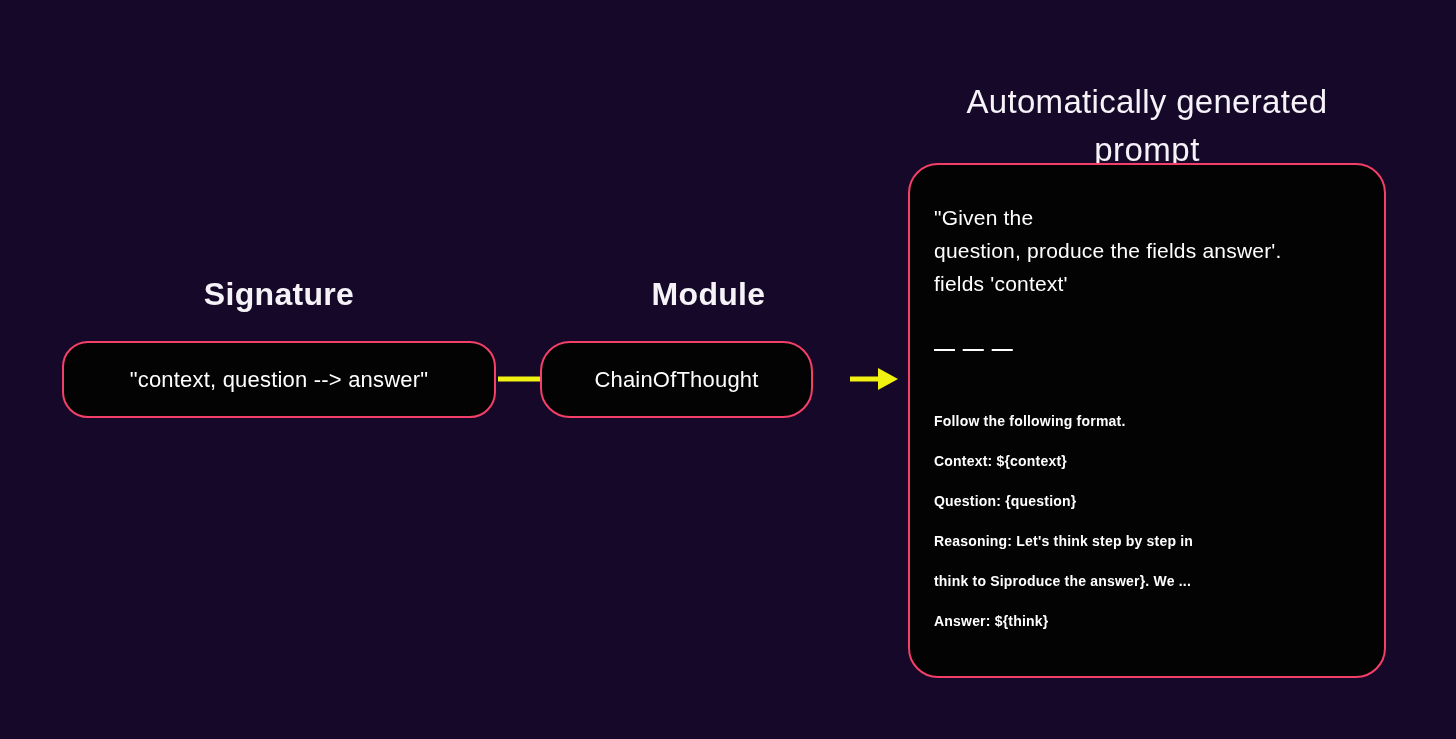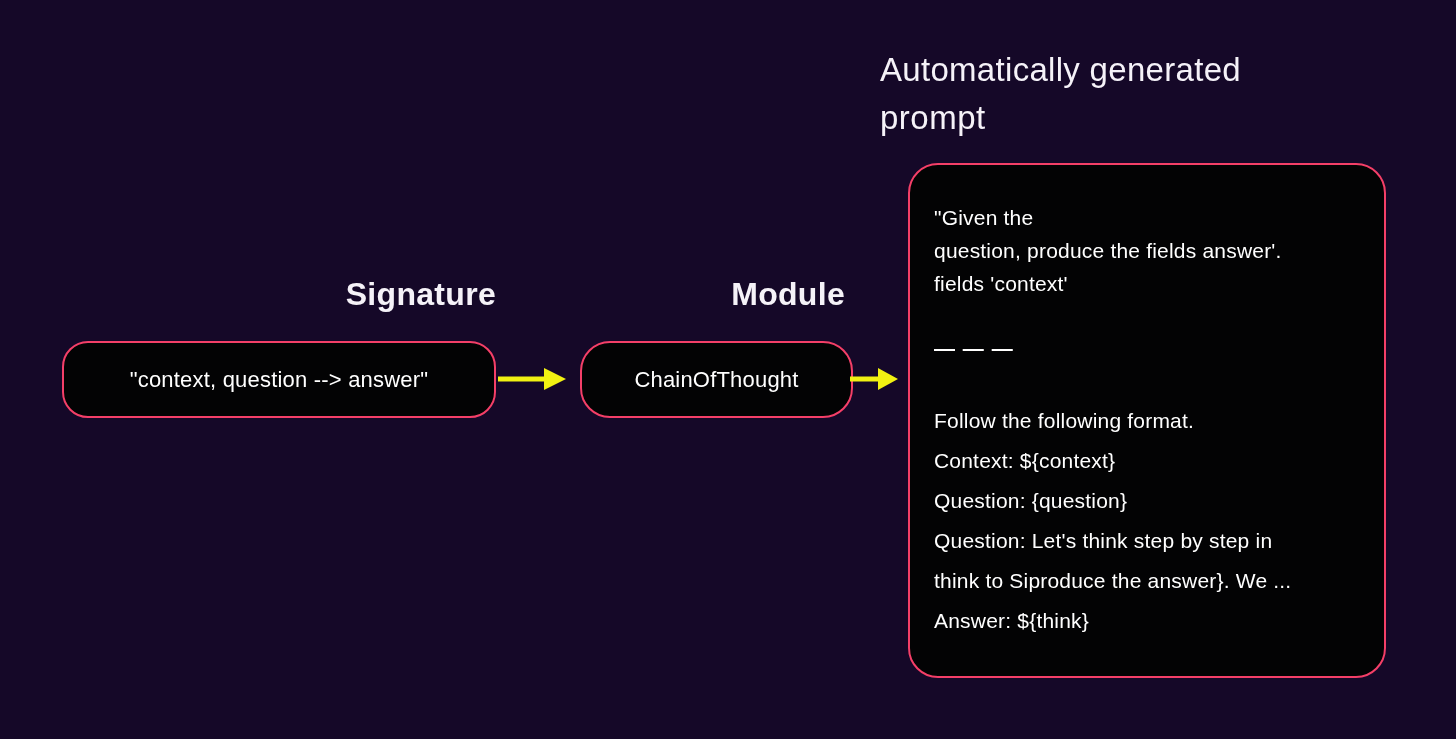--- a/index.html
+++ b/index.html
@@ -14,21 +14,21 @@
     overflow: hidden;
     background: var(--background, #150828);
     font-family: "Liberation Sans", "DejaVu Sans", sans-serif;
     color: var(--text-white, #ffffff);
   }
   .stage-heading {
     position: absolute;
     top: 272px;
     height: 44px;
     line-height: 44px;
-    text-align: right;
+    text-align: center;
     font-size: 32px;
     font-weight: 700;
     letter-spacing: 0.3px;
     color: var(--heading-white, #f5f2f8);
   }
   .heading-signature { left: 62px;  width: 434px; }
   .heading-module    { left: 572px; width: 273px; }
   .node-box {
     position: absolute;
     top: 341px;
@@ -38,35 +38,35 @@
     border: 2px solid var(--border-pink, #f43f68);
     border-radius: 26px;
     display: flex;
     align-items: center;
     justify-content: center;
     font-size: 22px;
     font-weight: 500;
     letter-spacing: 0.2px;
   }
   .box-signature { left: 62px;  width: 434px; }
-  .box-module    { left: 580px; width: 273px; border-radius: 30px; }
+  .box-module    { left: 540px; width: 273px; border-radius: 30px; }
   .arrow {
     position: absolute;
     top: 367px;
     height: 24px;
     color: var(--arrow-yellow, #f1f112);
   }
   .arrow-1 { left: 498px; width: 70px; }
   .arrow-2 { left: 850px; width: 50px; }
   .prompt-heading {
     position: absolute;
     left: 880px;
-    top: 46px;
+    top: 78px;
     width: 534px;
-    text-align: left;
+    text-align: center;
     color: var(--heading-white, #f5f2f8);
   }
   .prompt-heading .line1 {
     font-size: 33px;
     font-weight: 400;
     line-height: 48px;
     letter-spacing: 0.3px;
   }
   .prompt-heading .line2 {
     font-size: 33px;
@@ -96,22 +96,22 @@
   }
   .prompt-box .divider {
     margin-top: 31px;
     font-size: 21px;
     font-weight: 700;
     line-height: 33px;
     letter-spacing: 1px;
   }
   .prompt-box .format { margin-top: 37px; }
   .prompt-box .format div {
-    font-size: 21px;
-    font-weight: 400;
+    font-size: 14px;
+    font-weight: 700;
     line-height: 40px;
     letter-spacing: 0.2px;
     white-space: nowrap;
   }
 </style>
 </head>
 <body>
 
 <div class="canvas">
 
@@ -148,19 +148,19 @@
     <div class="intro">
       <div>"Given the</div>
       <div>question, produce the fields answer'.</div>
       <div>fields 'context'</div>
     </div>
     <div class="divider">— — —</div>
     <div class="format">
       <div>Follow the following format.</div>
       <div>Context: ${context}</div>
       <div>Question: {question}</div>
-      <div>Question: Let's think step by step in</div>
+      <div>Reasoning: Let's think step by step in</div>
       <div>think to Siproduce the answer}. We ...</div>
       <div>Answer: ${think}</div>
     </div>
   </div>
 
 </div>
 
 </body></html>

